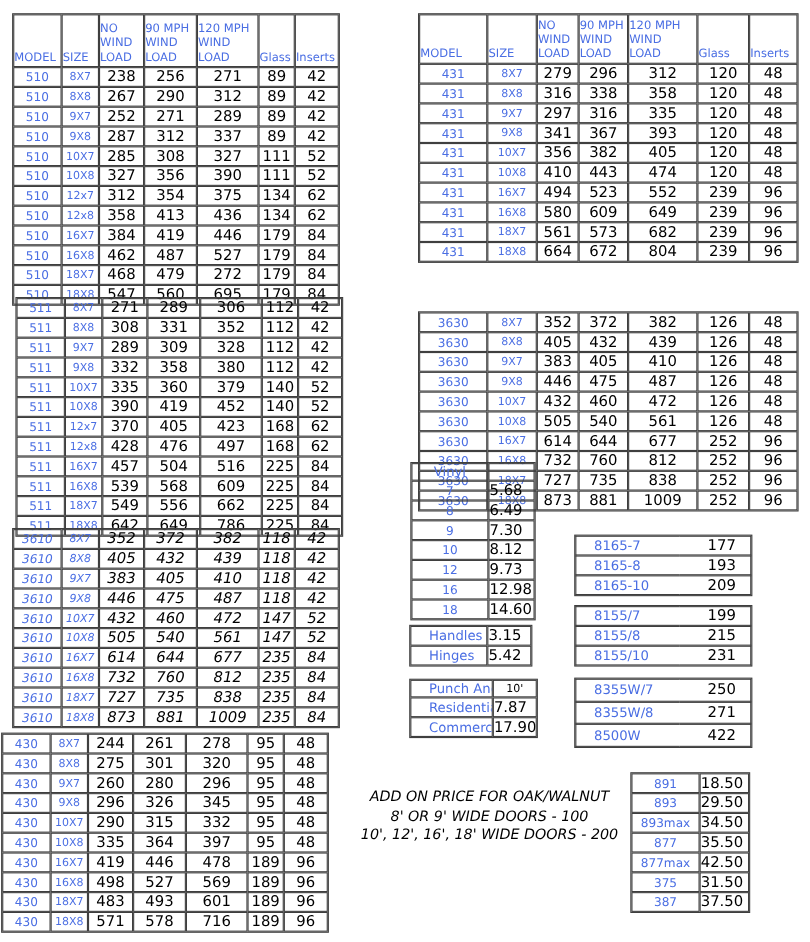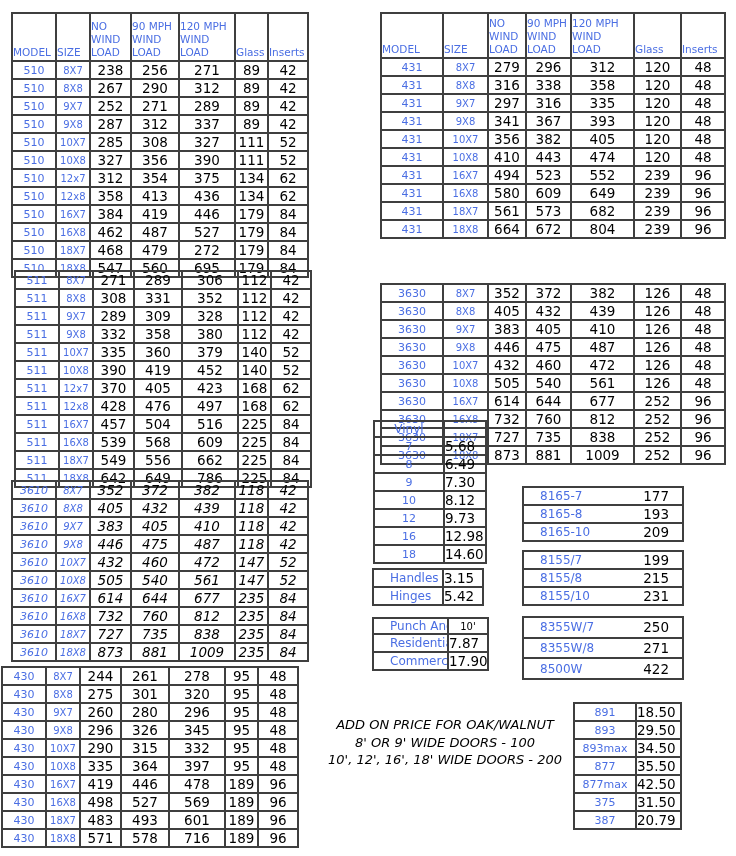--- a/index.html
+++ b/index.html
@@ -919,21 +919,21 @@
       <tr>
         <td class="c-bluenum">877max</td>
         <td class="c-val">42.50</td>
       </tr>
       <tr>
         <td class="c-bluenum">375</td>
         <td class="c-val">31.50</td>
       </tr>
       <tr>
         <td class="c-bluenum">387</td>
-        <td class="c-val">20.79</td>
+        <td class="c-val">37.50</td>
       </tr>
     </tbody>
 </table>
 
 <div id="note">
   <div>ADD ON PRICE FOR OAK/WALNUT</div>
   <div>8' OR 9' WIDE DOORS - 100</div>
   <div>10', 12', 16', 18' WIDE DOORS - 200</div>
 </div>
 

